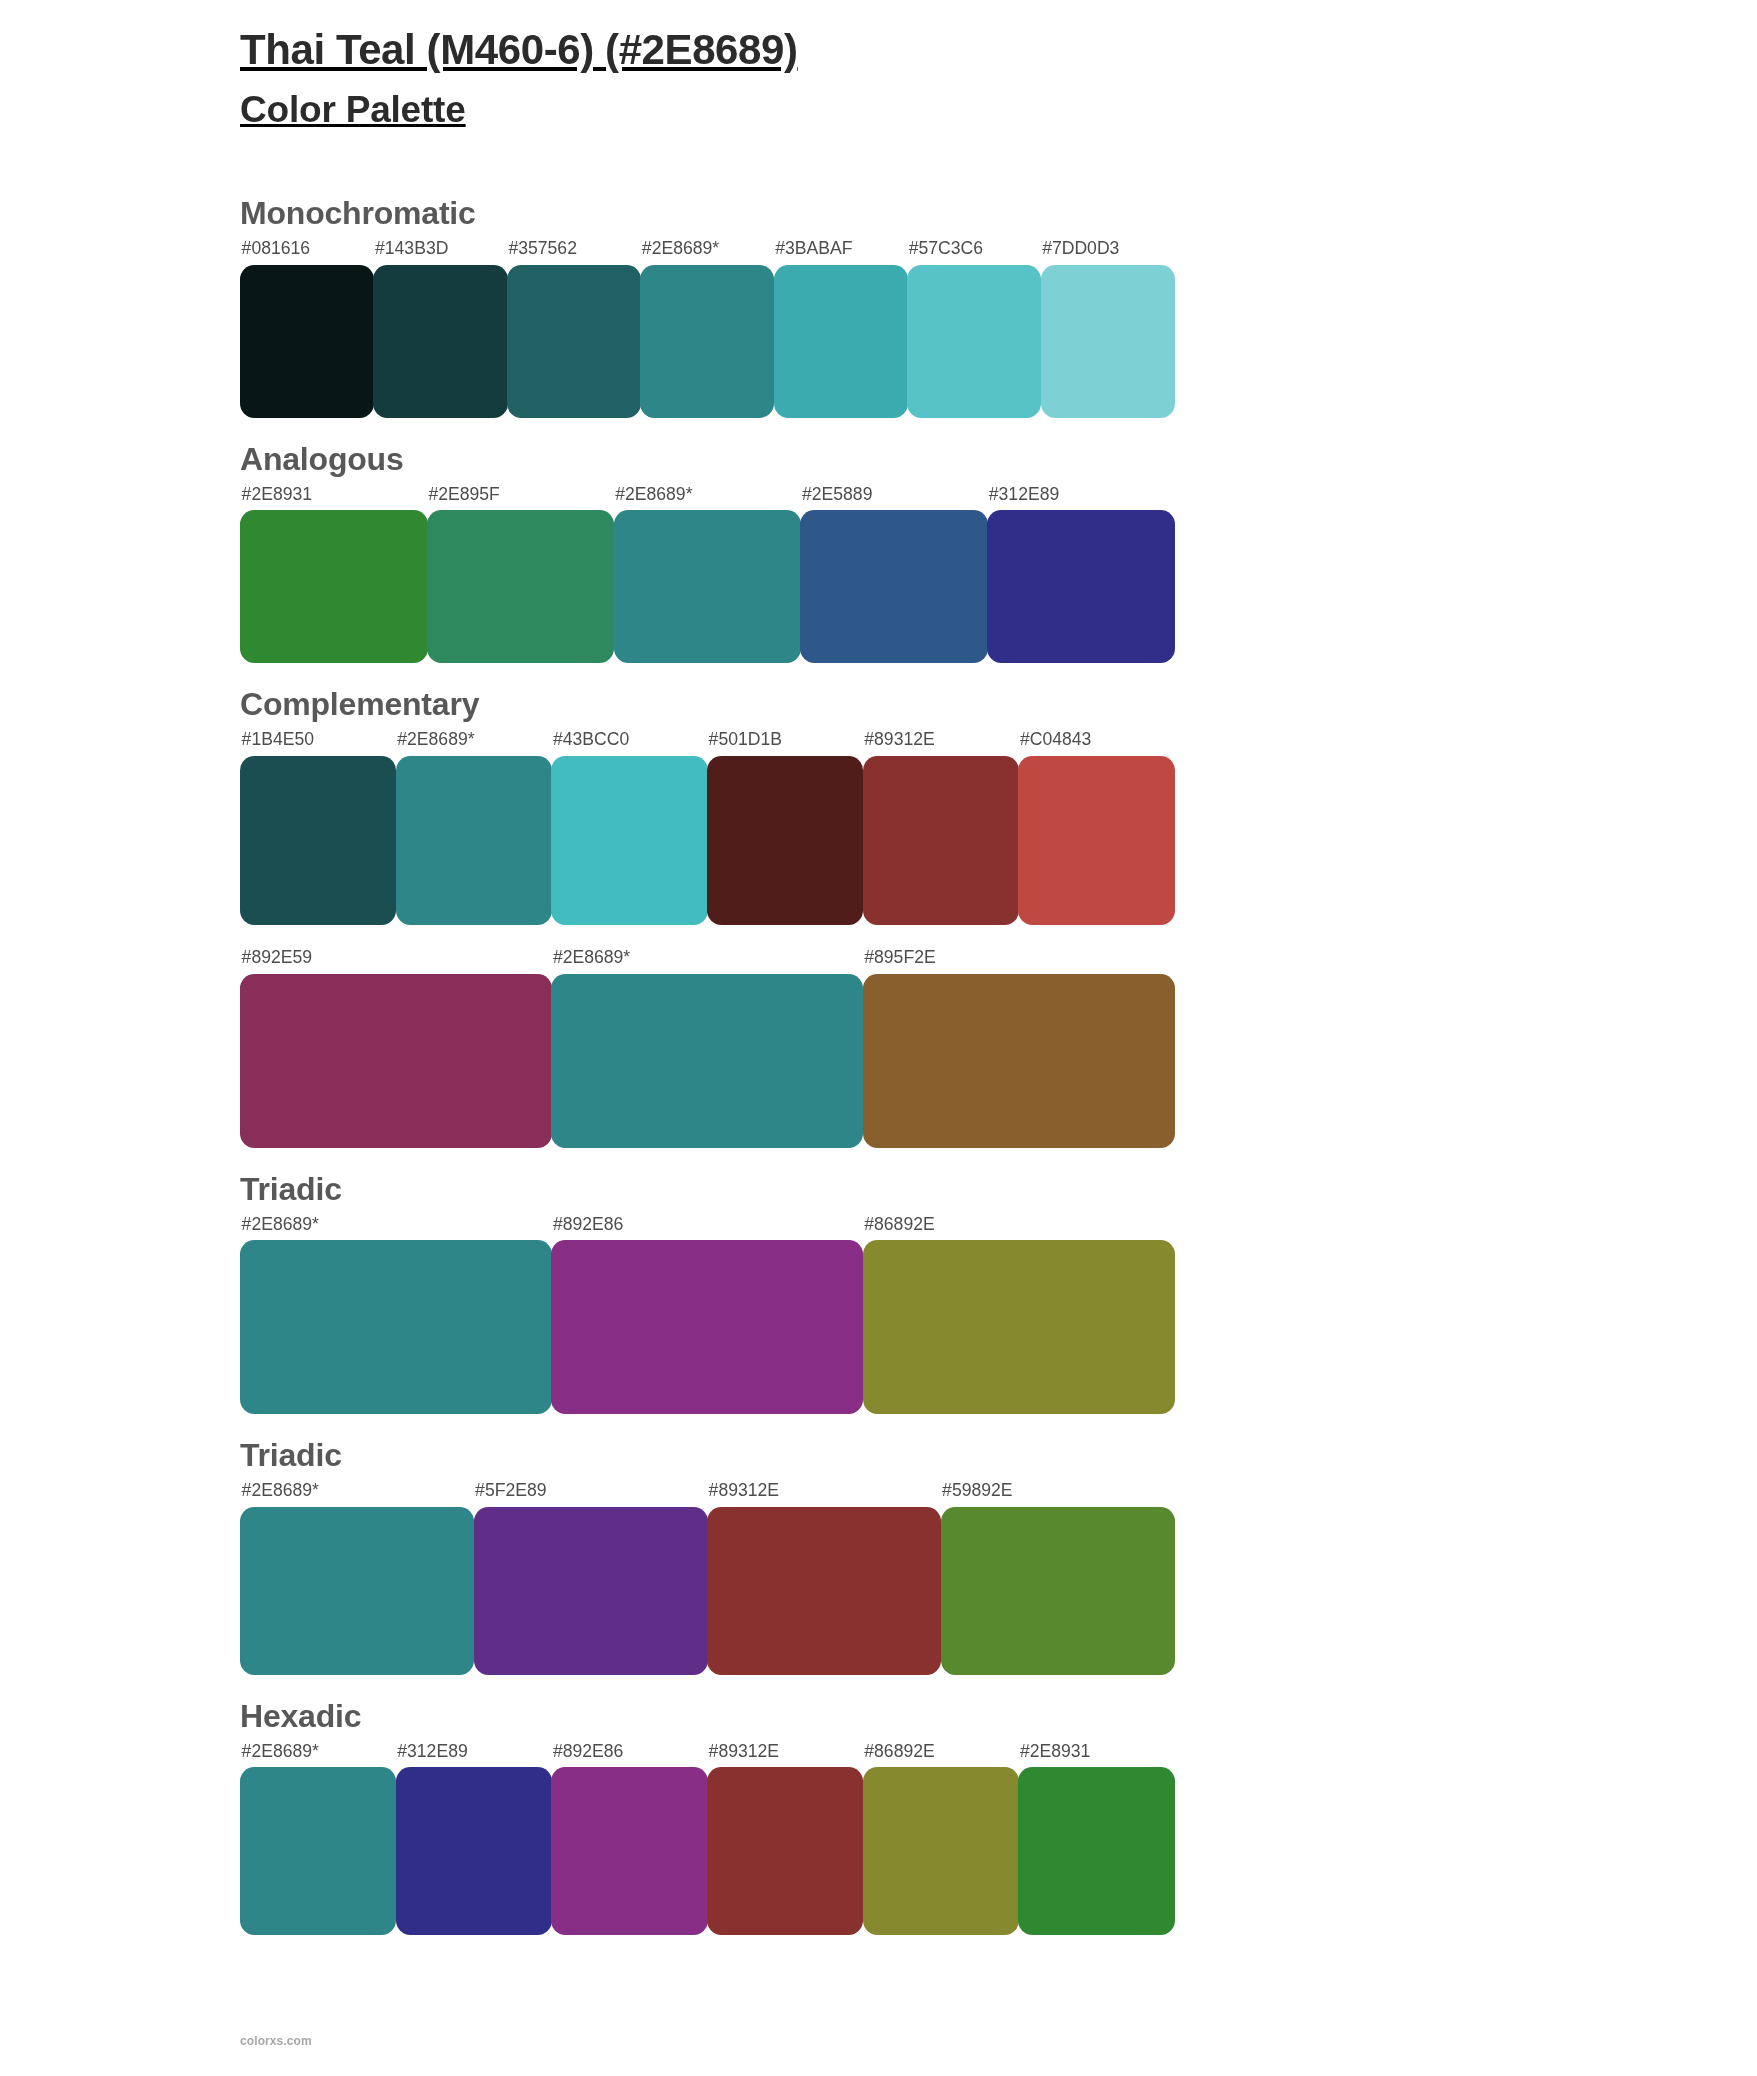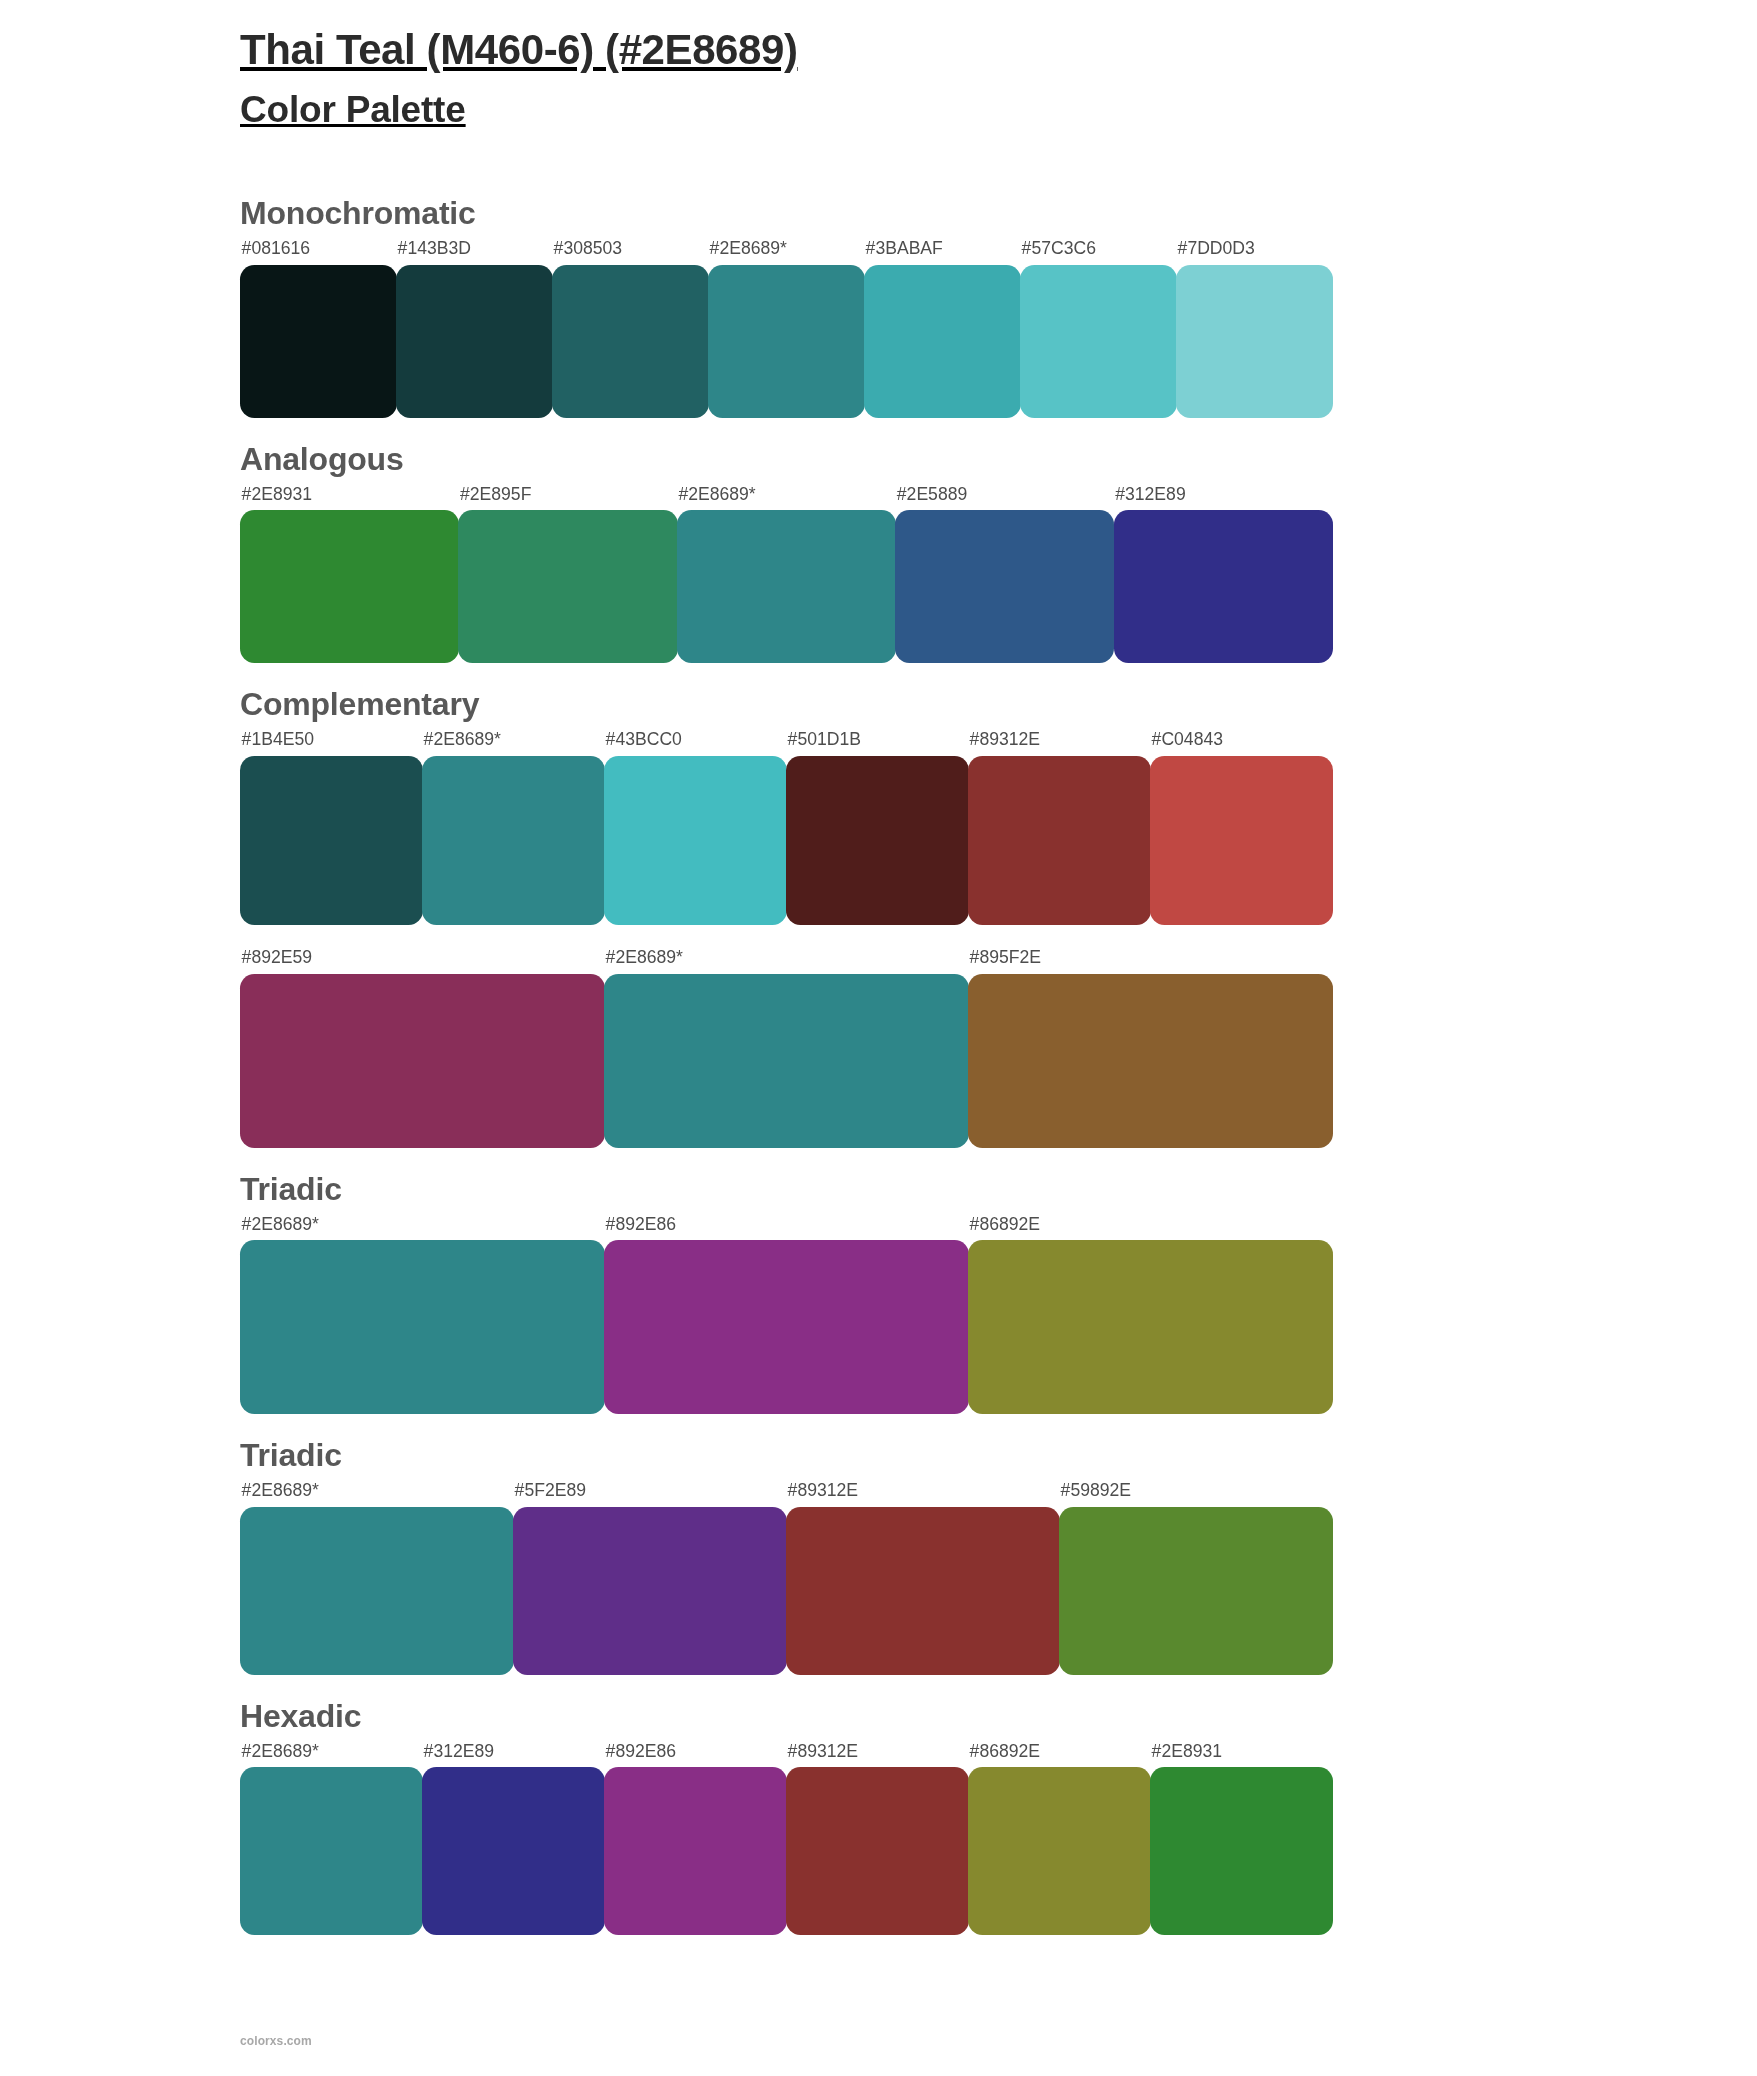--- a/index.html
+++ b/index.html
@@ -53,21 +53,21 @@
   .section-title {
     font-size: 32px;
     font-weight: bold;
     color: #585858;
     margin: 0 0 4.8px 0;
     letter-spacing: -0.2px;
     line-height: 1.22;
   }
   .swatch-row {
     display: flex;
-    width: 1092px;
+    width: 934px;
     align-items: flex-start;
   }
   .swatch {
     flex: 1 1 0;
     min-width: 0;
     display: flex;
     flex-direction: column;
   }
   .swatch-label {
     font-size: 17.6px;
@@ -118,21 +118,21 @@
         <div class="swatch-row">
           <div class="swatch">
             <div class="swatch-label">#081616</div>
             <div class="swatch-chip" style="background: rgb(8, 22, 22);"></div>
           </div>
           <div class="swatch">
             <div class="swatch-label">#143B3D</div>
             <div class="swatch-chip" style="background: rgb(20, 59, 61);"></div>
           </div>
           <div class="swatch">
-            <div class="swatch-label">#308503</div>
+            <div class="swatch-label">#357562</div>
             <div class="swatch-chip" style="background: rgb(33, 97, 99);"></div>
           </div>
           <div class="swatch">
             <div class="swatch-label">#2E8689*</div>
             <div class="swatch-chip" style="background: rgb(46, 134, 137);"></div>
           </div>
           <div class="swatch">
             <div class="swatch-label">#3BABAF</div>
             <div class="swatch-chip" style="background: rgb(59, 171, 175);"></div>
           </div>

